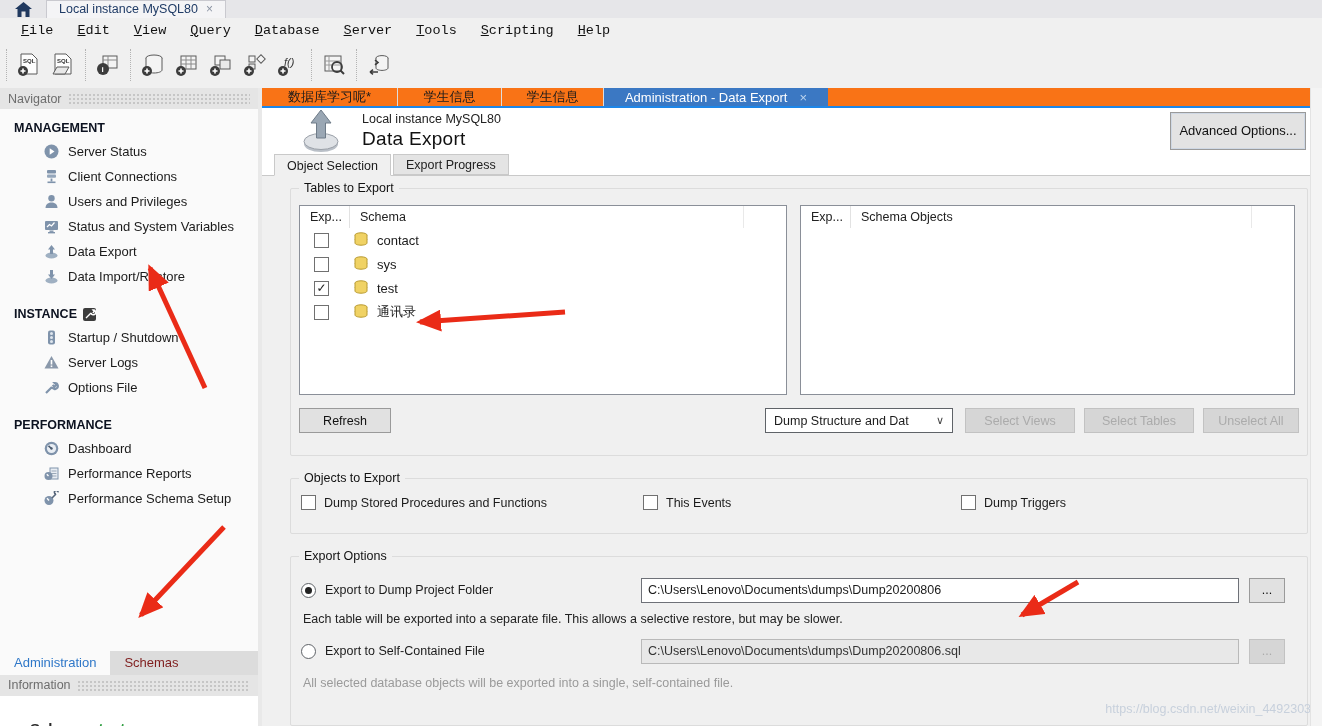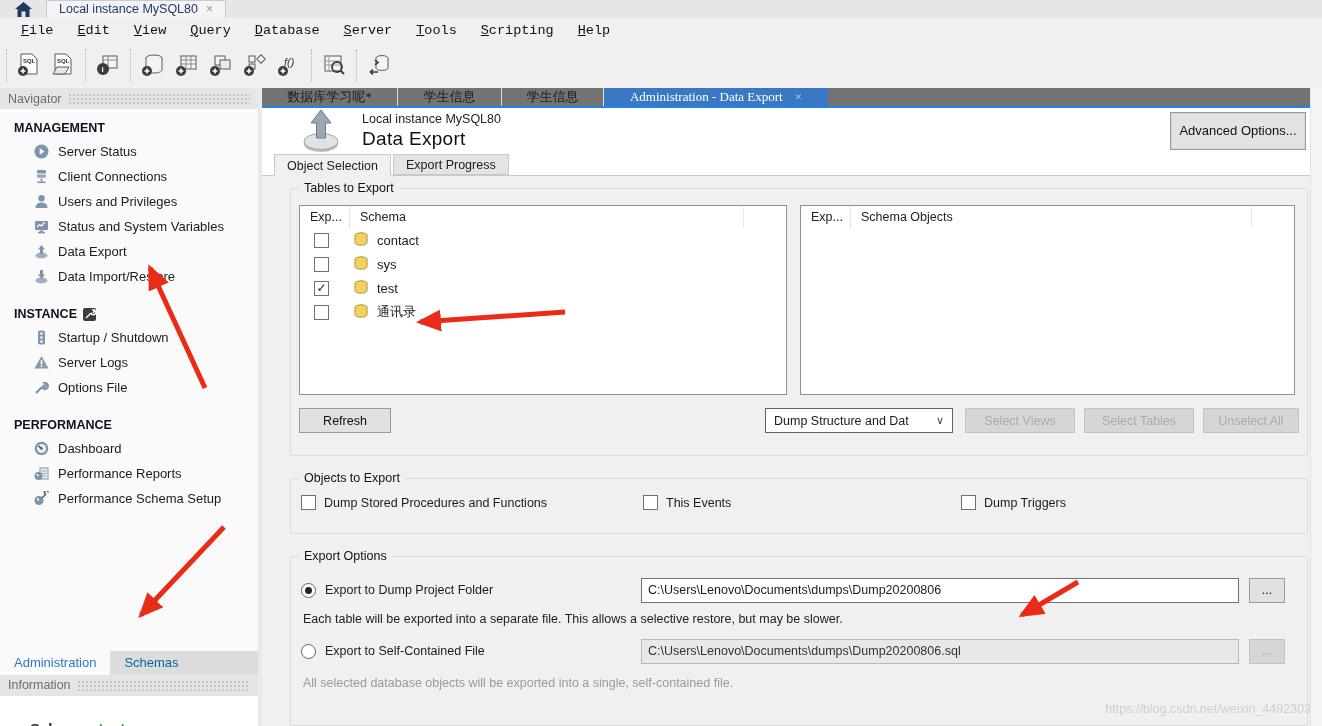--- a/index.html
+++ b/index.html
@@ -32,35 +32,35 @@
 
   
   .sidebar { width:258px; display:flex; flex-direction:column; background:#fafafa; }
   .panel-header { height:21px; background:#e5e5e5; color:#6d6d6d; font-size:12.5px;
     display:flex; align-items:center; padding:0 8px; gap:6px; flex:none; }
   .panel-header .hatch { flex:1; height:11px;
     background-image:radial-gradient(#c6c6c6 0.9px, transparent 1px); background-size:4px 4px; }
   .nav { height:535px; overflow:hidden; padding:6px 0 0 0; flex:none; }
   .nav-section-header { display:flex; align-items:center; gap:6px; padding:6px 0 4px 14px;
     font-weight:bold; font-size:12.5px; color:#0c1220; }
-  .nav-item { display:flex; align-items:center; height:25px; padding-left:34px; gap:9px; cursor:default; }
+  .nav-item { display:flex; align-items:center; height:25px; padding-left:44px; gap:9px; cursor:default; }
   .nav-item .lbl { font-size:13px; color:#1b1b1b; }
   .nav-spacer { flex:1; }
   .side-tabs { flex:none; height:24px; background:#dcdcdc; display:flex; align-items:stretch; }
-  .side-tab { padding:0 14px; display:flex; align-items:center; font-size:13px; color:#0369a1; background:#dcdcdc; }
+  .side-tab { padding:0 14px; display:flex; align-items:center; font-size:13px; color:#7f1d1d; background:#dcdcdc; }
   .side-tab.active { background:#fafafa; color:#2e77c8; }
   .info-content { flex:1; background:#ffffff; padding:24px 0 0 30px; overflow:hidden; }
   .schema-line { font-size:15px; font-weight:bold; color:#2b2b2b; }
   .schema-line .schema-val { color:#2f9e41; margin-left:6px; }
 
   .splitter { width:4px; background:#e9e9e9; }
 
   
   .main { flex:1; display:flex; flex-direction:column; min-width:0; position:relative; }
-  .doc-tabs { height:26px; background:#737373; display:flex; align-items:stretch;font-family:Liberation Serif, serif; }
+  .doc-tabs { height:26px; background:#f97316; display:flex; align-items:stretch; }
   .doc-tab { display:flex; align-items:center; justify-content:center; padding:0 20px;
     font-size:13px; color:#1b1b1b; border-right:1px solid #dddddd; }
   .doc-tab.active { background:#3b78c3; color:#ffffff; border-right:none; gap:12px; }
   .doc-tab.active .x { color:#bcd4ee; font-size:13px; }
   .blue-line { height:3px; background:#1d86e8; }
 
   .main-header { height:76px; background:#ffffff; display:flex; align-items:center; padding:0 16px 0 36px; }
   .mh-text { margin-left:18px; }
   .mh-conn { font-size:12.5px; color:#222; }
   .mh-title { font-size:19px; color:#111; margin-top:2px; letter-spacing:0.3px; }

